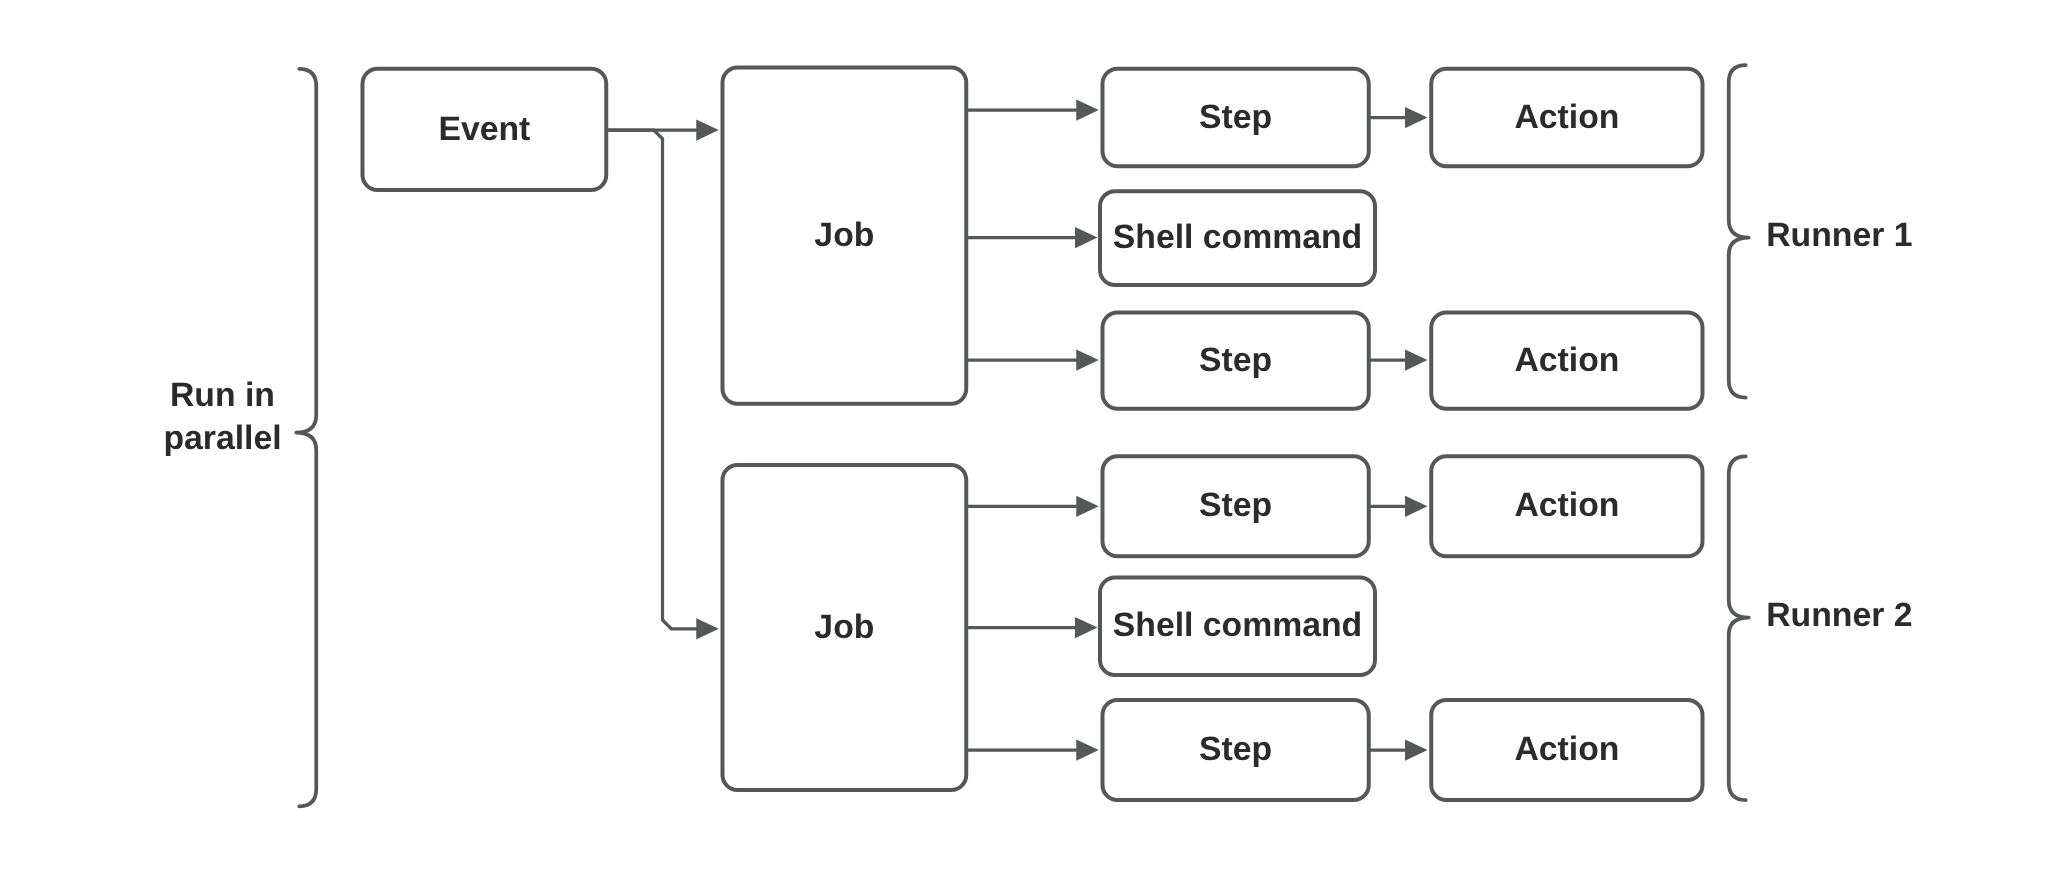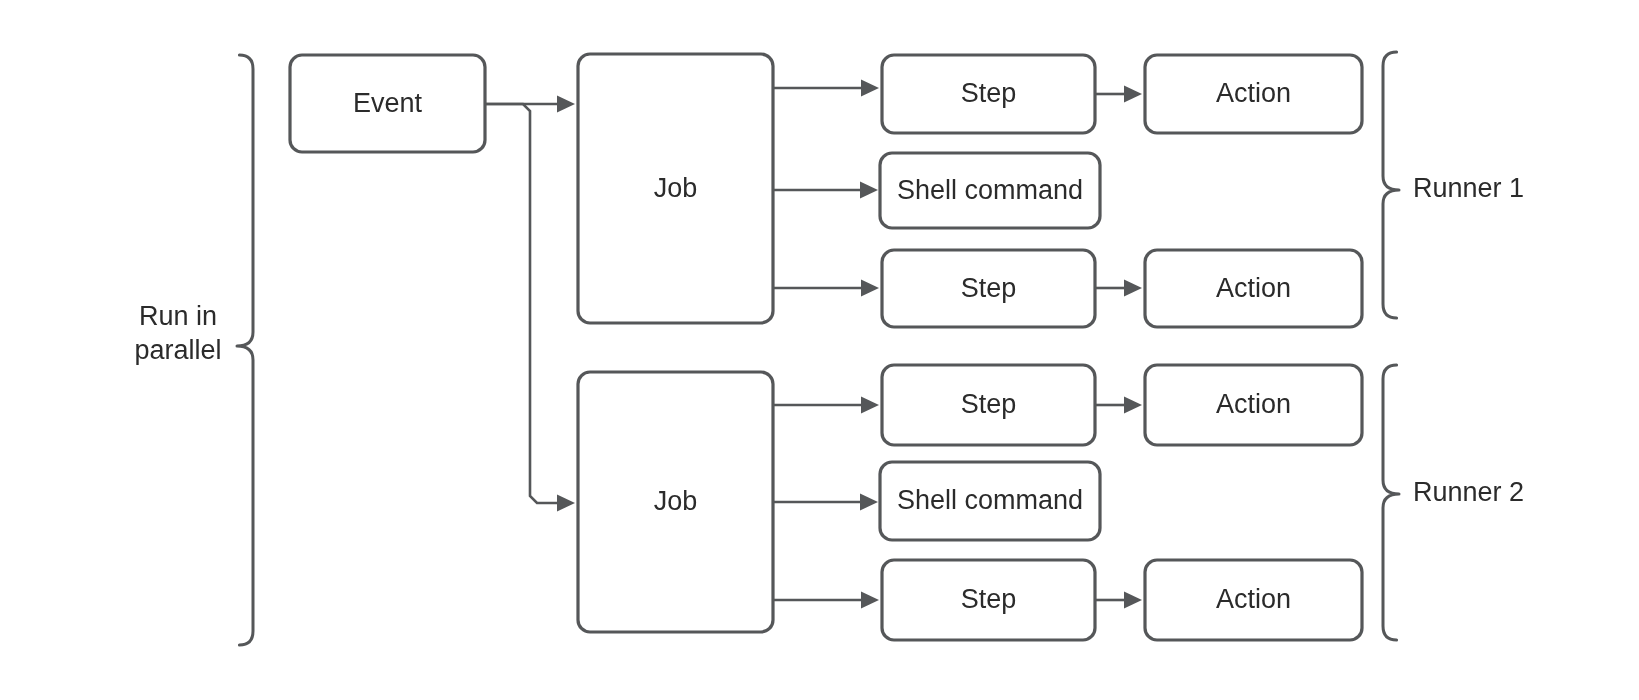--- a/index.html
+++ b/index.html
@@ -11,20 +11,21 @@
     width: 1639px;
     height: 700px;
     font-family: "Liberation Sans", sans-serif;
     overflow: hidden;
   }
   #diagram-root {
     position: relative;
     width: 1639px;
     height: 700px;
     background: #ffffff;
+    font-weight: bold;
   }
   svg.diagram-canvas {
     display: block;
     width: 1639px;
     height: 700px;
   }
   .node-box {
     fill: #ffffff;
     stroke: #555759;
     stroke-width: 3.2;

